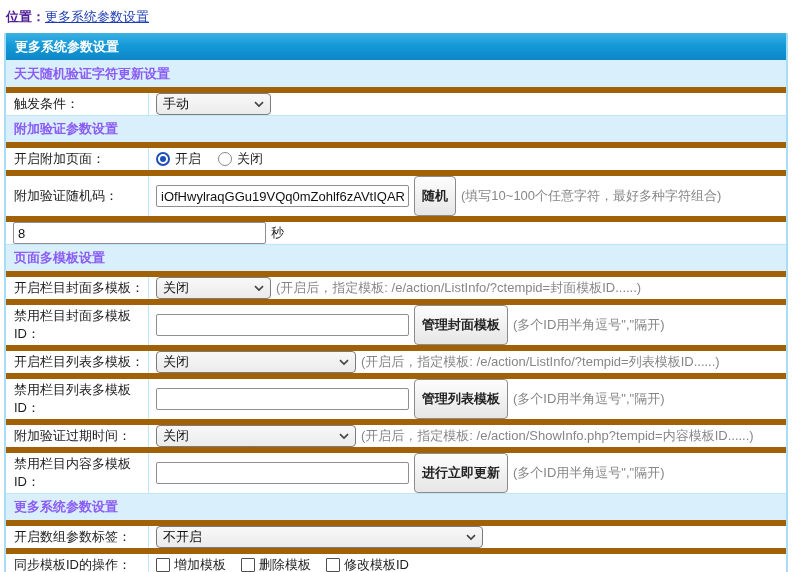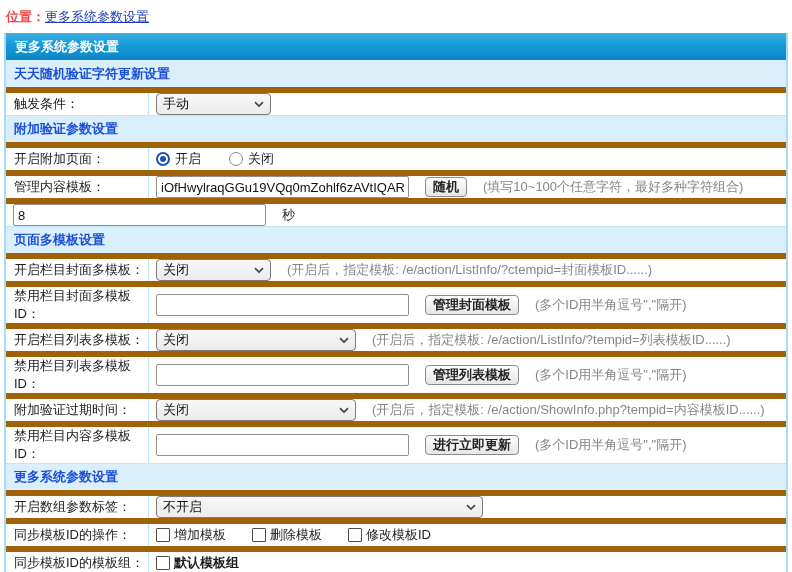--- a/index.html
+++ b/index.html
@@ -1,48 +1,48 @@
 <!DOCTYPE html>
 <html><head>
 <meta charset="utf-8">
 <title>更多系统参数设置</title>
 <style>
   * { margin:0; padding:0; box-sizing:border-box; }
   html,body { width:792px; height:572px; background:#fff; overflow:hidden;
     font-family:"Liberation Sans","DejaVu Sans",sans-serif; font-size:13px; color:#1c1c1c; }
   .breadcrumb { padding:8px 0 7px 6px; font-size:13px; }
-  .breadcrumb b { color:#ef4444; font-weight:bold; }
+  .breadcrumb b { color:#4c1d95; font-weight:bold; }
   .breadcrumb a { color:#1f3eb5; text-decoration:underline; cursor:pointer; font-weight:normal; }
 
   .panel { margin:0 4px; width:784px; border-left:2px solid #a9ddf6; border-right:2px solid #a9ddf6;
     border-bottom:3px solid #2b9ad2; }
   .panel-title { height:27px; display:flex; align-items:center; padding-left:9px;
     background:linear-gradient(180deg,#3cb0e2 0%,#149ad8 45%,#0d86c6 100%);
     color:#fff; font-weight:bold; font-size:13px; }
   .section-header { height:27px; display:flex; align-items:center; padding-left:8px;
-    background:#d9effb; font-weight:bold; color:#1d4ed8; border-top:1px solid #bfe5f7; }
+    background:#d9effb; font-weight:bold; color:#8b5cf6; border-top:1px solid #bfe5f7; }
   .row { display:flex; min-height:28px; border-top:6px solid #a16207; background:#fff; }
   .row-label { width:143px; flex:0 0 143px; border-right:1px solid #bfe5f7;
     display:flex; align-items:center; padding-left:8px; }
-  .row-value { flex:1; display:flex; align-items:center; padding-left:7px; gap:16px; flex-wrap:nowrap; }
+  .row-value { flex:1; display:flex; align-items:center; padding-left:7px; gap:5px; flex-wrap:nowrap; }
 
   .hint { color:#868686; white-space:nowrap; }
   .hint a { color:#1130bf; font-weight:bold; text-decoration:underline; cursor:pointer; }
 
   .sel { position:relative; height:22px; display:inline-flex; align-items:center;
     border:1px solid #7b7b7b; border-radius:4px; padding:0 20px 0 6px;
     background:linear-gradient(180deg,#f8f8f8,#ebebeb); cursor:pointer; color:#111; }
   .sel .chev { position:absolute; right:6px; top:50%; transform:translateY(-42%);
     width:10px; height:7px; display:inline-block; }
   .sel.w115 { width:115px; } .sel.w200 { width:200px; } .sel.w355 { width:327px; }
 
   input[type=text] { height:22px; width:253px; border:1px solid #8f8f8f; border-radius:2px;
     padding:0 4px; font-family:inherit; font-size:13px; color:#111; }
 
-  .btn { height:20px; display:inline-flex; align-items:center; padding:0 7px;
+  .btn { height:40px; display:inline-flex; align-items:center; padding:0 7px;
     border:1px solid #8b8b8b; border-radius:4px; font-weight:bold; color:#222;
     background:linear-gradient(180deg,#fdfdfd,#e6e6e6); cursor:pointer; font-size:13px; white-space:nowrap; }
   .btn.big { padding:0 10px; }
 
   .radio { display:inline-flex; align-items:center; gap:5px; cursor:pointer; margin-right:12px; }
   .rdot { width:14px; height:14px; border-radius:50%; border:1px solid #8a8a8a; background:#fff;
     display:inline-flex; align-items:center; justify-content:center; }
   .radio.checked .rdot { border:2px solid #1d4fba; }
   .radio.checked .rdot::after { content:""; width:6px; height:6px; border-radius:50%; background:#1d4fba; }
 
@@ -85,21 +85,21 @@
         <span>开启</span>
       </span>
       <span class="radio">
         <span class="rdot"></span>
         <span>关闭</span>
       </span>
     </div>
   </div>
 
   <div class="row">
-    <div class="row-label">管理内容模板：</div>
+    <div class="row-label">附加验证随机码：</div>
     <div class="row-value">
       <input type="text" value="iOfHwylraqGGu19VQq0mZohlf6zAVtIQARaTyE" style="">
       <span class="btn">随机</span>
       <span class="hint">(填写10~100个任意字符，最好多种字符组合)</span>
     </div>
   </div>
 
   <div class="row">
     <div class="row-value">
       <input type="text" value="8" style="">

